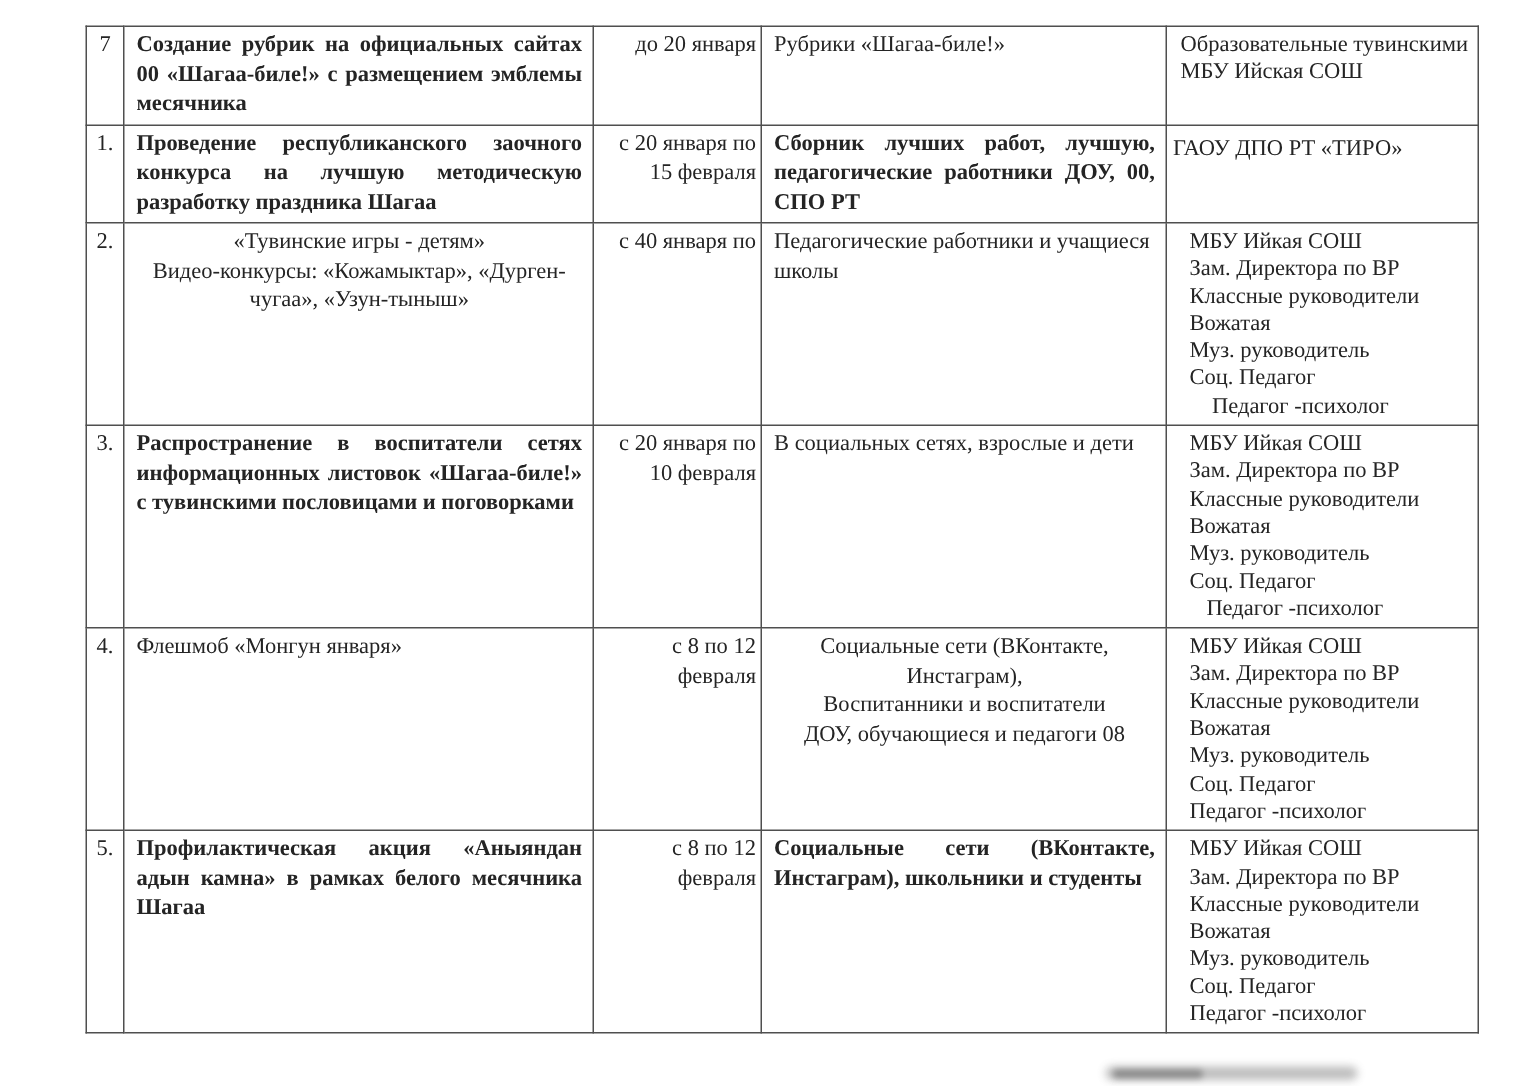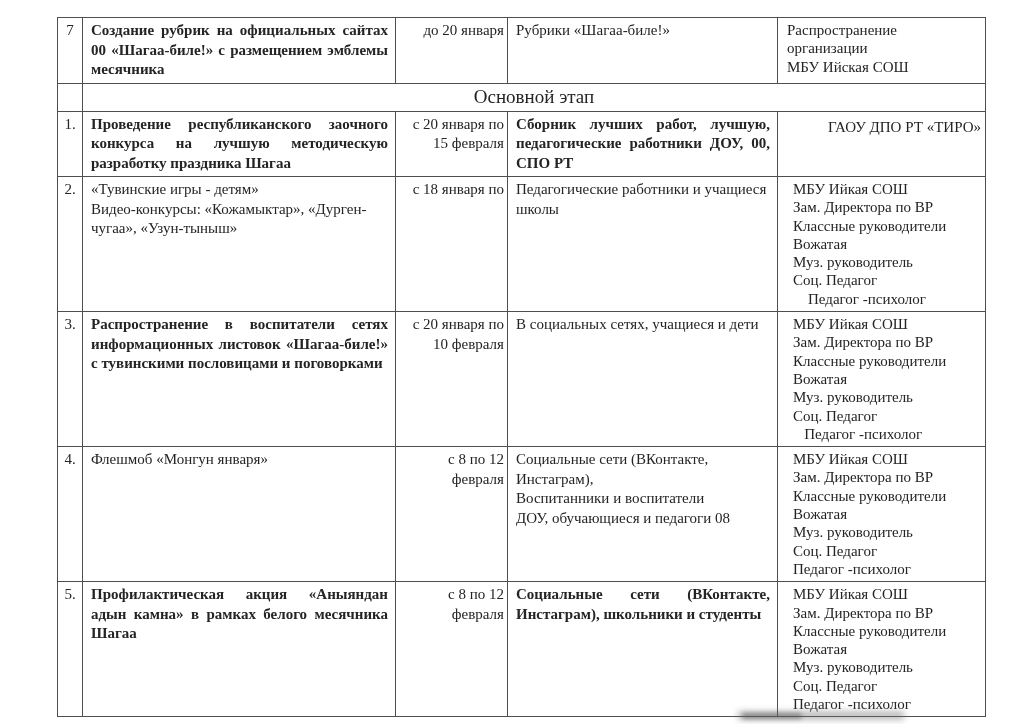--- a/index.html
+++ b/index.html
@@ -17,28 +17,28 @@
   }
   .doc-table td{
     border:1px solid #4f4f4f;
     vertical-align:top;
     padding:3px 7px 3px 8px;
     overflow:hidden;
   }
   td.num{text-align:center;padding:3px 1px;}
   td.dates{text-align:right;white-space:pre-line;padding:3px 3px;}
   .justify{text-align:justify;font-weight:bold;}
-  .pre{white-space:pre-line;}
+  .pre{white-space:pre-line;text-align:center;}
   td.resp{
     white-space:pre-wrap;
     padding:3px 5px 3px 15px;
     line-height:1.22;
   }
   td.resp-center{
-    text-align:right;white-space:pre-line;padding:6px 4px;
+    text-align:left;white-space:pre-line;padding:6px 4px;
   }
   tr.stage-row td.stage-cell{
     text-align:center;
     font-size:19px;
     padding:1px 2px 2px 2px;
     line-height:1.25;
   }
   tr.h-r7{height:58px;}
   tr.h-stage{height:28px;}
   tr.h-r1{height:63px;}
@@ -66,59 +66,55 @@
     <col style="width:270px">
     <col style="width:208px">
   </colgroup>
 
   <tbody>
       <tr class="h-r7">
     <td class="num">7</td>
     <td class="event justify">Создание рубрик на официальных сайтах 00 «Шагаа-биле!» с размещением эмблемы месячника</td>
     <td class="dates">до 20 января</td>
     <td class="output">Рубрики «Шагаа-биле!»</td>
-    <td class="resp" style="padding-left:9px">Распространение организации
+    <td class="resp" style="padding-left:9px">Образовательные тувинскими
 МБУ Ийская СОШ</td>
   </tr>
 
-  <tr class="stage-row h-stage">
-    <td class="num"></td>
-    <td class="stage-cell" colspan="4">Основной этап</td>
-  </tr>
 
   <tr class="h-r1">
     <td class="num">1.</td>
     <td class="event justify">Проведение республиканского  заочного конкурса на лучшую методическую разработку праздника Шагаа</td>
     <td class="dates">с 20 января по
 15 февраля</td>
     <td class="output justify">Сборник лучших работ, лучшую, педагогические работники ДОУ, 00, СПО РТ</td>
     <td class="resp-center">ГАОУ ДПО РТ «ТИРО»</td>
   </tr>
 
   <tr class="h-r2">
     <td class="num">2.</td>
     <td class="event pre">«Тувинские игры - детям»
 Видео-конкурсы: «Кожамыктар», «Дурген-чугаа», «Узун-тыныш»</td>
-    <td class="dates">с 18 января по</td>
+    <td class="dates">с 40 января по</td>
     <td class="output">Педагогические работники и учащиеся школы</td>
     <td class="resp">МБУ Ийкая СОШ
 Зам. Директора по ВР
 Классные руководители
 Вожатая
 Муз. руководитель
 Соц. Педагог
     Педагог -психолог</td>
   </tr>
 
   <tr class="h-r3">
     <td class="num">3.</td>
     <td class="event justify">Распространение в воспитатели сетях информационных листовок «Шагаа-биле!» с тувинскими пословицами и поговорками</td>
     <td class="dates">с 20 января по
 10 февраля</td>
-    <td class="output">В социальных сетях, учащиеся и дети</td>
+    <td class="output">В социальных сетях, взрослые и дети</td>
     <td class="resp">МБУ Ийкая СОШ
 Зам. Директора по ВР
 Классные руководители
 Вожатая
 Муз. руководитель
 Соц. Педагог
    Педагог -психолог</td>
   </tr>
 
   <tr class="h-r4">

